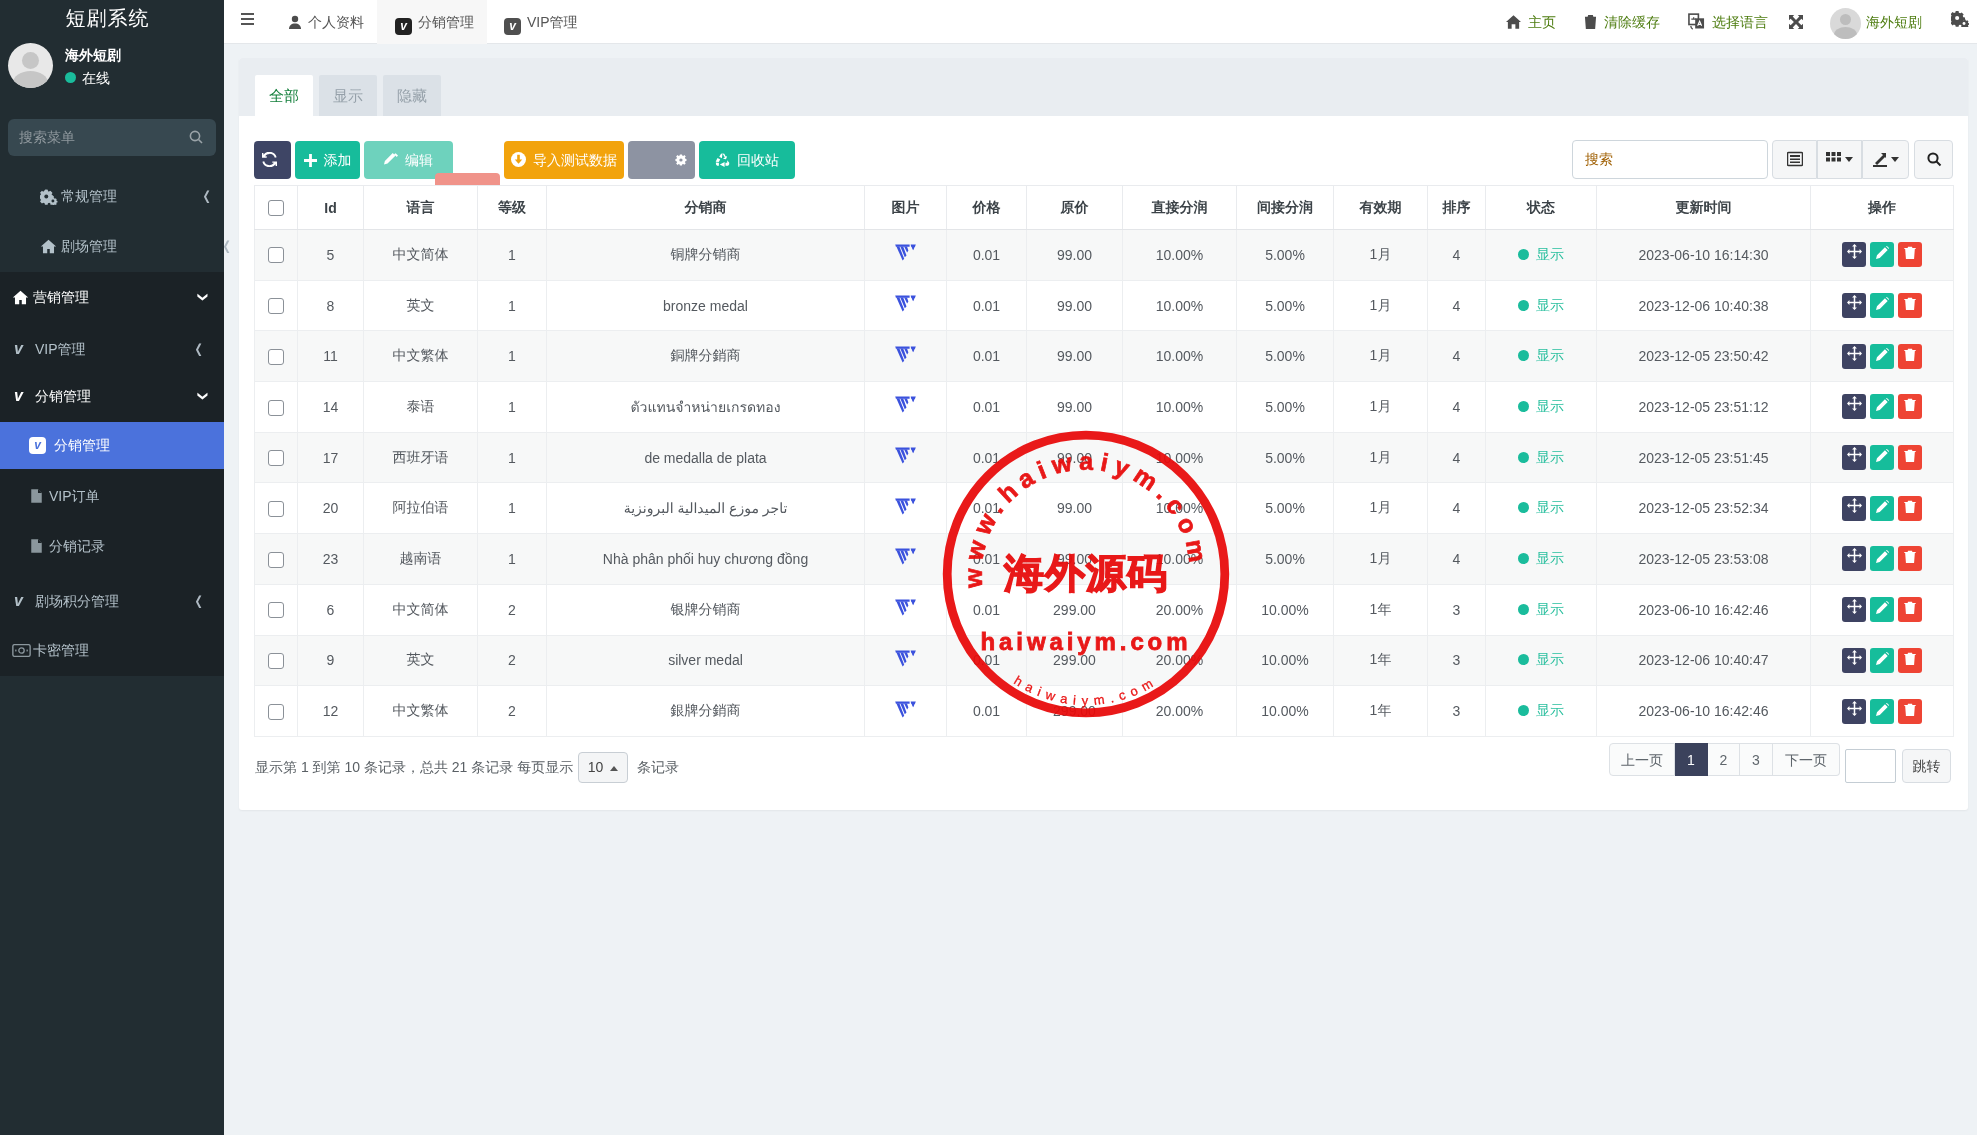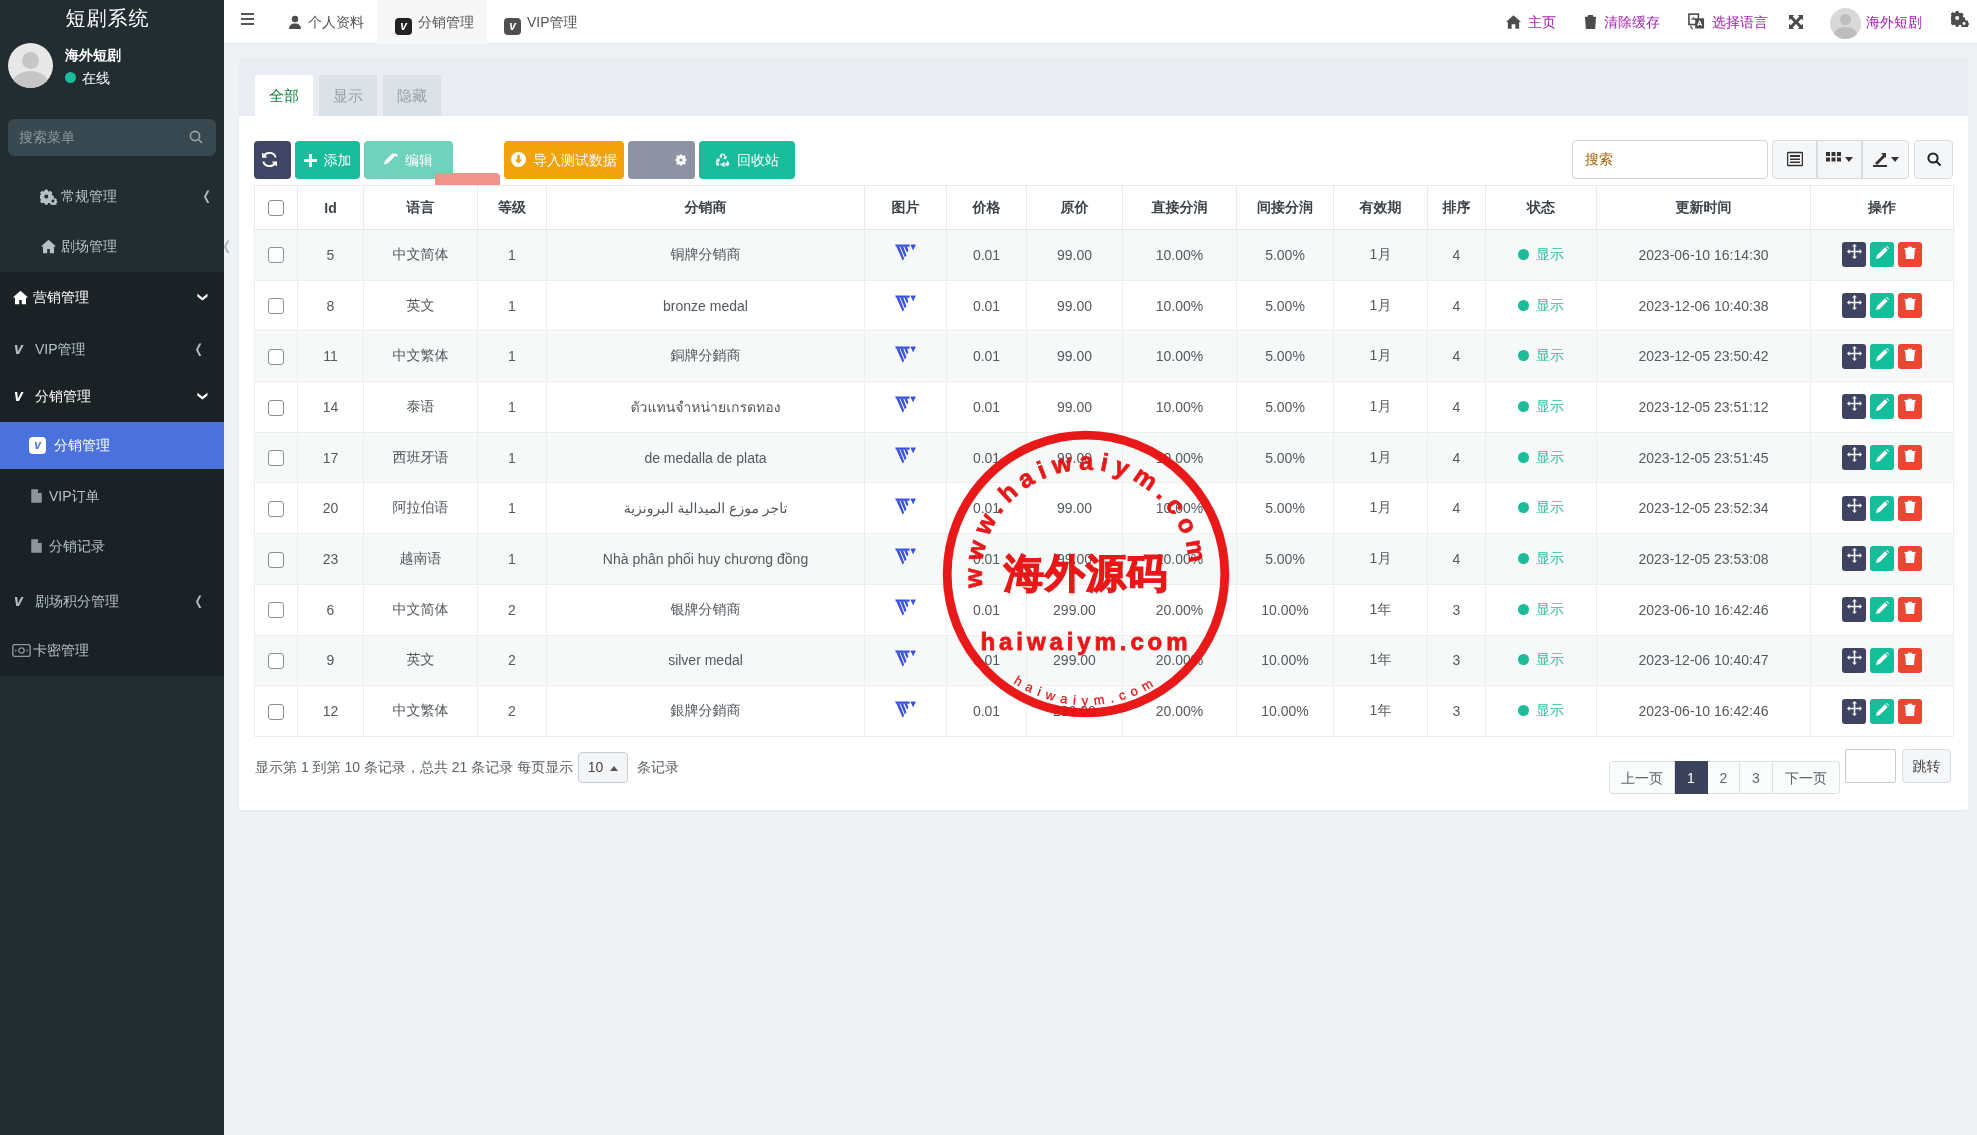--- a/index.html
+++ b/index.html
@@ -35,21 +35,21 @@
 .vsq { display:inline-block; width:17px; height:17px; border-radius:4px; text-align:center; line-height:17px; font-weight:bold; font-size:12px; font-style:italic; }
 
 
 .navbar { position:absolute; left:224px; top:0; width:1753px; height:44px; background:#fff; border-bottom:1px solid #e4e7ea; z-index:4; }
 .hamb { position:absolute; left:17px; top:13px; width:13px; }
 .hamb div { height:2px; background:#555; margin-bottom:3px; }
 .ntab { position:absolute; top:0; height:44px; line-height:44px; color:#555; font-size:14px; }
 .ntab .nicon { vertical-align:-3px; margin-right:6px; }
 .ntab.activetab { background:#f7f7f7; }
 .vico { display:inline-block; width:17px; height:17px; background:#222; color:#fff; border-radius:4px; text-align:center; line-height:17px; font-weight:bold; font-size:12px; font-style:italic; vertical-align:-3px; margin-right:6px; }
-.nright { position:absolute; top:0; height:44px; line-height:44px; color:#a21caf; font-size:14px; }
+.nright { position:absolute; top:0; height:44px; line-height:44px; color:#4d7c0f; font-size:14px; }
 
 
 .card { position:absolute; left:239px; top:58px; width:1729px; height:752px; background:#fff; border-radius:3px; box-shadow:0 1px 2px rgba(0,0,0,.05); }
 .card-head { position:absolute; left:0; top:0; width:100%; height:58px; background:#e9edf1; border-radius:3px 3px 0 0; }
 .tab { position:absolute; top:17px; height:41px; line-height:41px; text-align:center; font-size:15px; color:#95a0a9; background:#dbe1e7; border-radius:2px 2px 0 0; }
 .tab.on { background:#fff; color:#15803d; }
 
 
 .btn { position:absolute; top:83px; height:38px; line-height:38px; border-radius:4px; color:#fff; font-size:14px; text-align:center; }
 .btn svg { vertical-align:-2px; margin-right:7px; }
@@ -73,21 +73,21 @@
 .st { color:#29bf9e; }
 .stdot { display:inline-block; width:11px; height:11px; border-radius:50%; background:#1abc9c; margin-right:7px; vertical-align:-1px; }
 .act { display:inline-block; width:24px; height:25px; border-radius:3px; vertical-align:middle; line-height:25px; }
 .a-dark { background:#3e4362; }
 .a-teal { background:#16bd9b; margin-left:4px; }
 .a-red { background:#ee4434; margin-left:4px; }
 
 
 .pgtext { position:absolute; left:16px; top:693px; line-height:33px; color:#5a6065; font-size:14px; }
 .pgsize { position:absolute; left:339px; top:694px; width:50px; height:31px; background:#f4f5f6; border:1px solid #c8ced4; border-radius:4px; text-align:center; line-height:29px; color:#444; }
-.pgright { position:absolute; right:128px; top:703px; height:33px; }
+.pgright { position:absolute; right:128px; top:685px; height:33px; }
 .pg { float:left; height:33px; line-height:33px; text-align:center; background:#fafbfb; border:1px solid #dde1e5; border-left:none; color:#5f666c; font-size:14px; }
 .pg.first { border-left:1px solid #dde1e5; border-radius:4px 0 0 4px; }
 .pg.last { border-radius:0 4px 4px 0; }
 .pg.on { background:#3b425c; color:#fff; border-color:#3b425c; }
 .jumpin { position:absolute; right:72px; top:691px; width:51px; height:34px; border:1px solid #c4cdd4; border-radius:2px; background:#fff; }
 .jumpbtn { position:absolute; right:17px; top:691px; width:49px; height:34px; background:#f5f6f7; border:1px solid #d8dde2; border-radius:4px; text-align:center; line-height:32px; color:#444; }
 
 
 .stamp { position:absolute; left:936px; top:424px; z-index:9; }
 </style>

